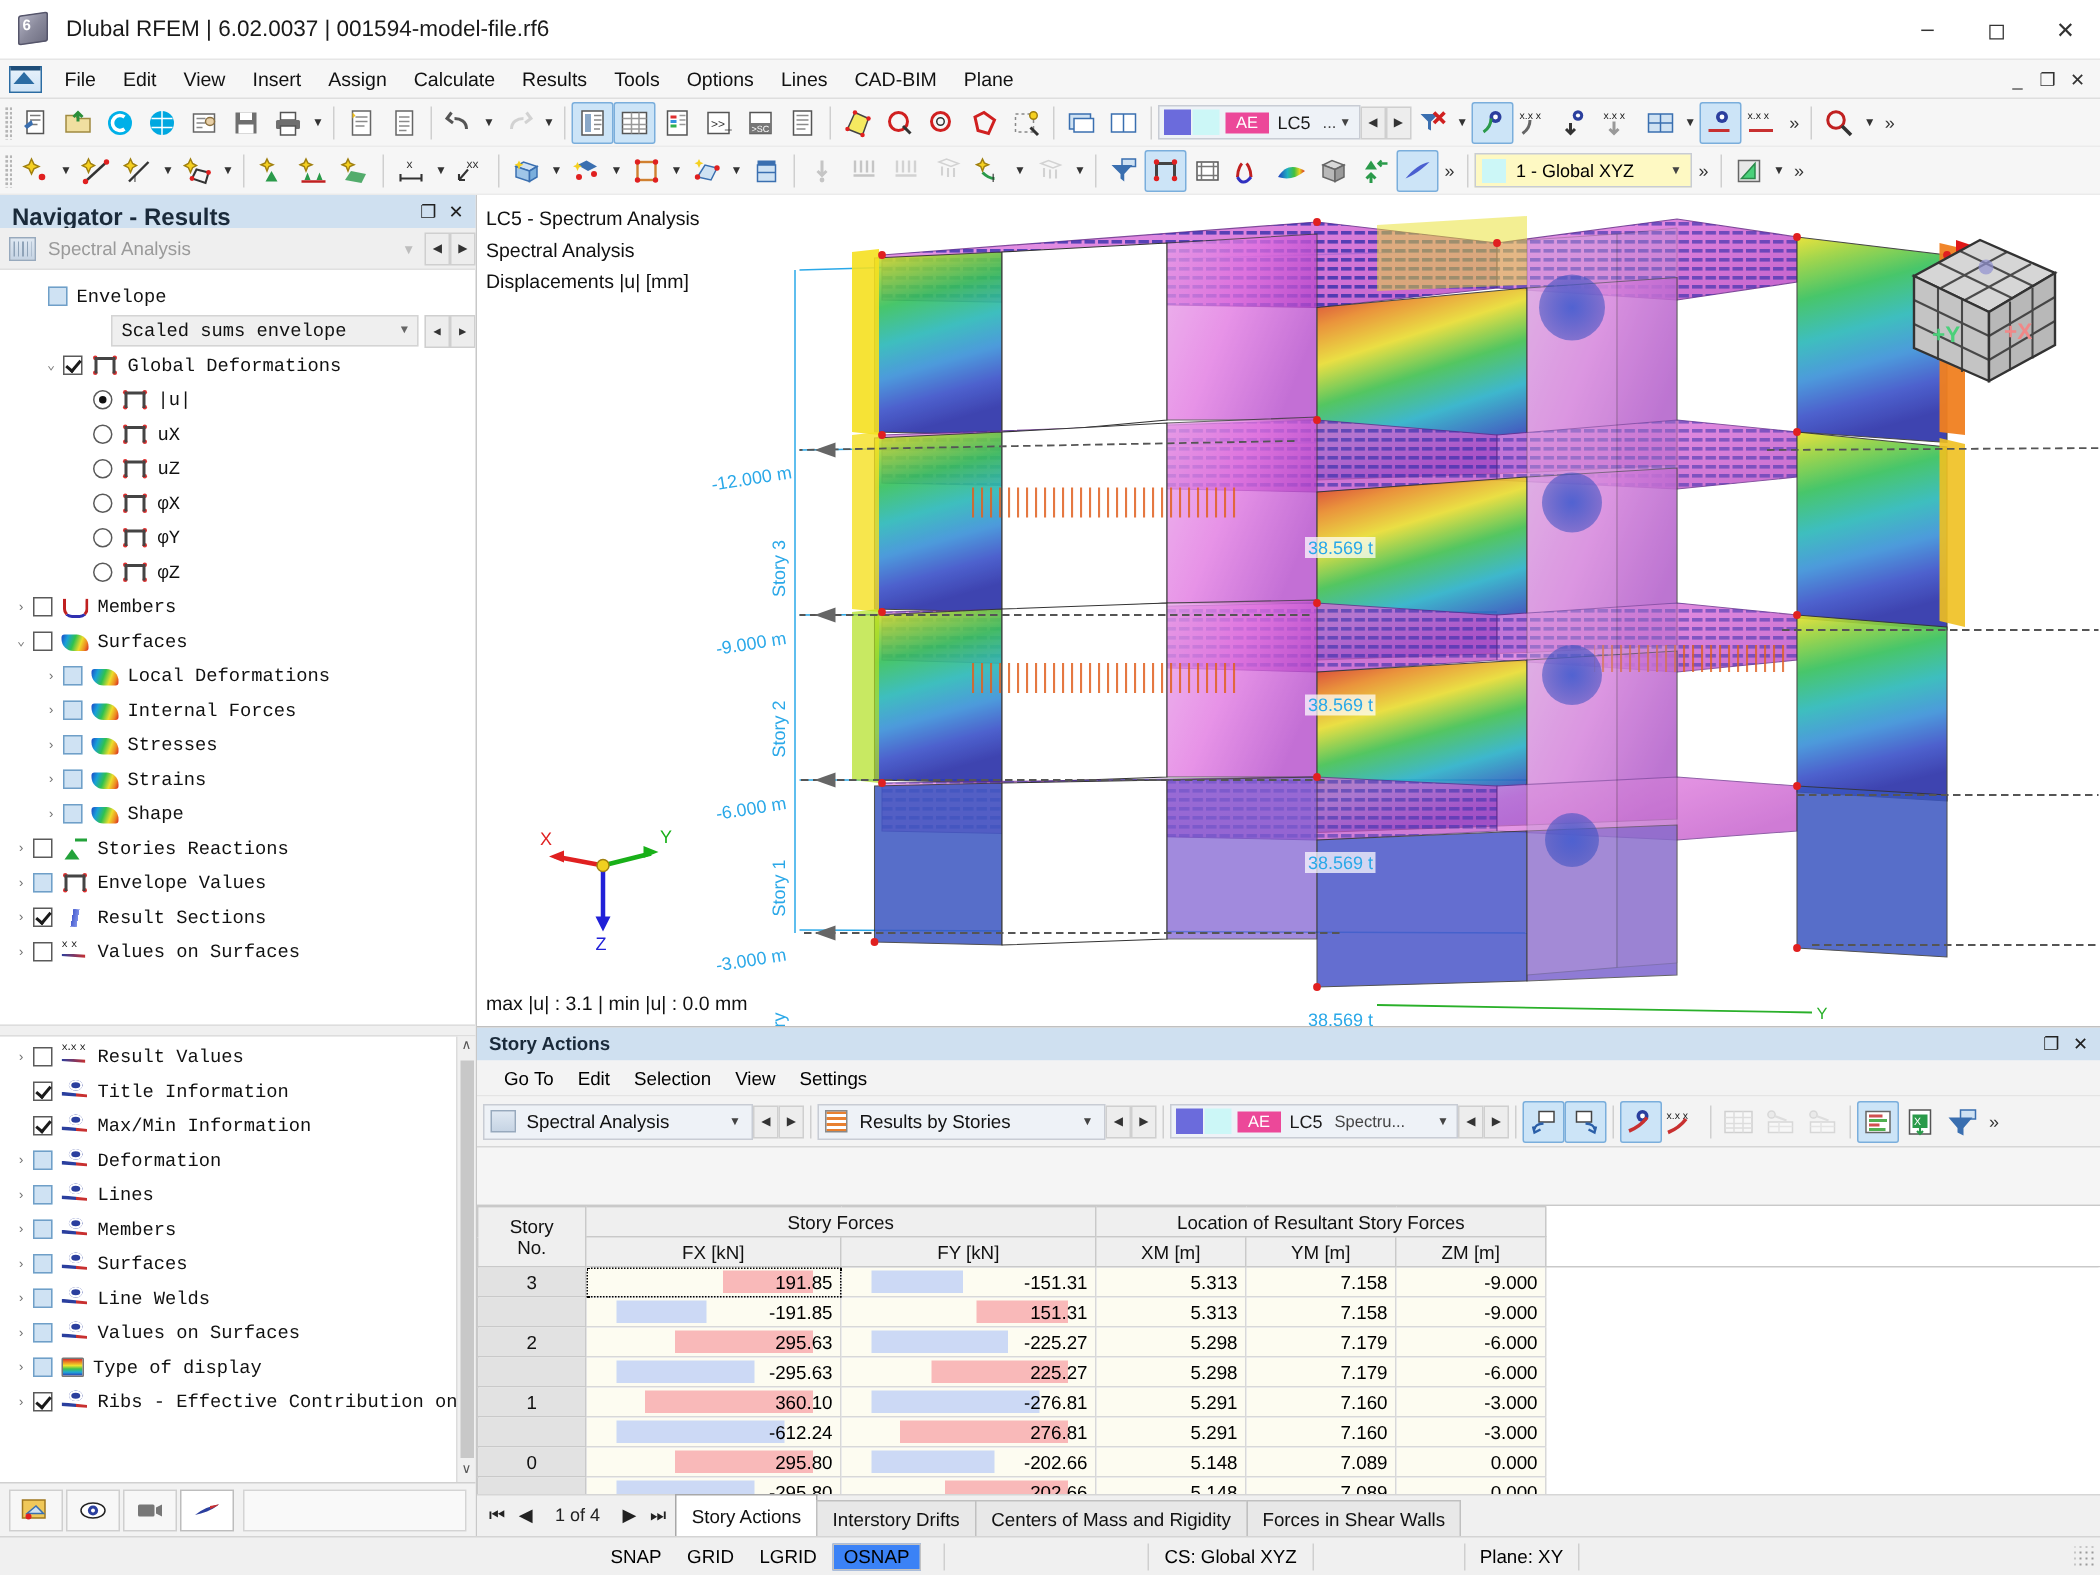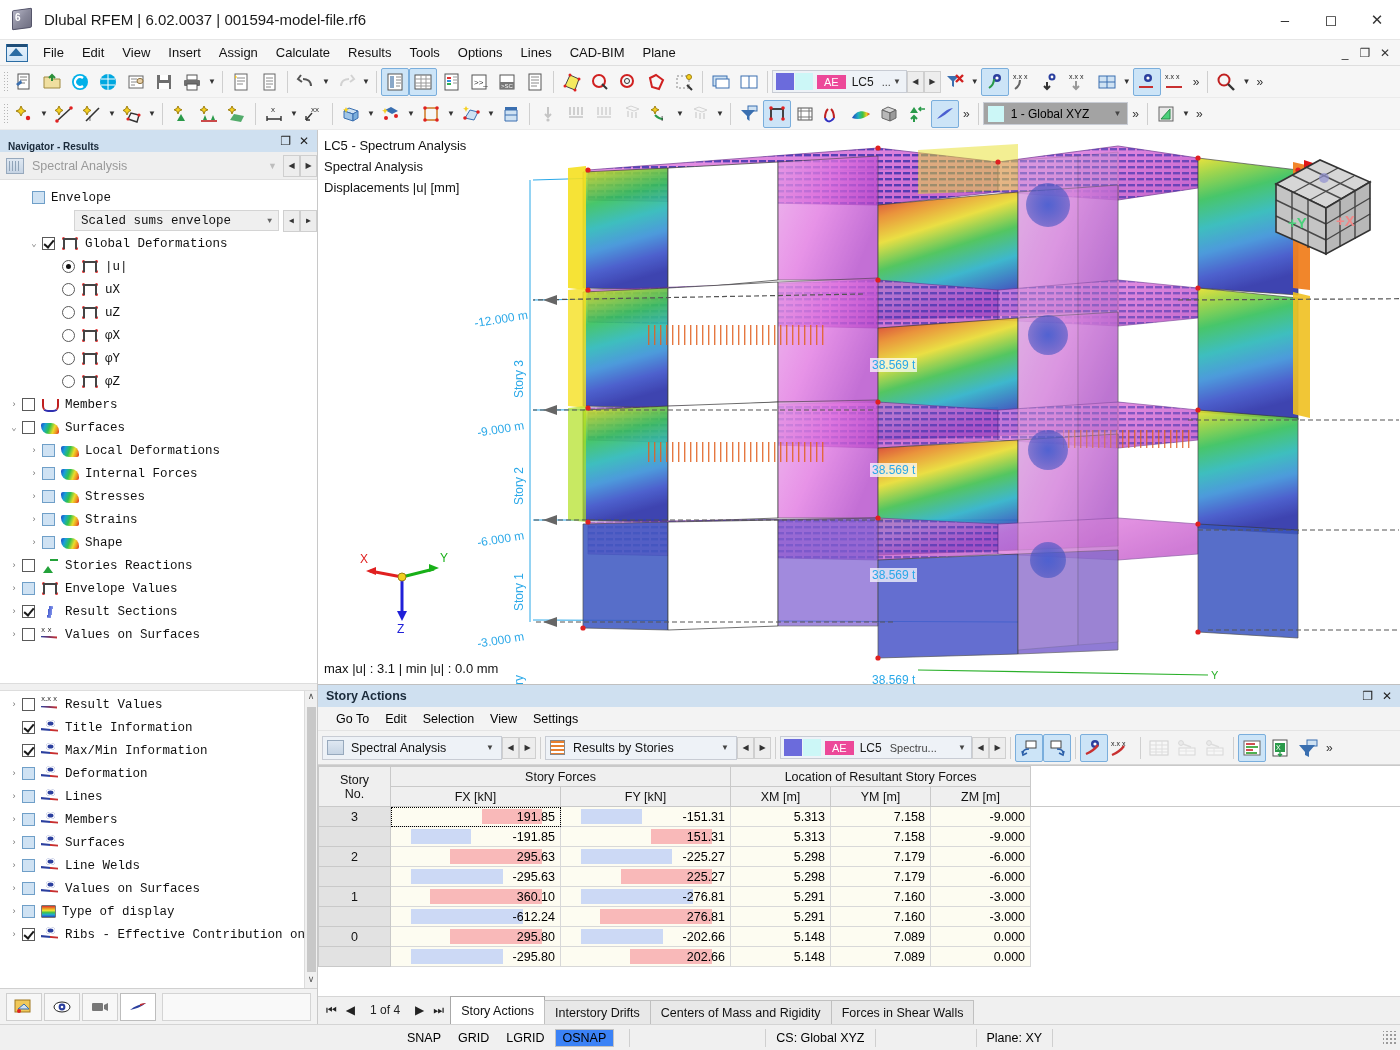--- a/index.html
+++ b/index.html
@@ -53,32 +53,32 @@
   .chev { font-size:12px;color:#333;padding:0 4px;flex:none; }
 
   .lcsel { display:flex; align-items:center; height:23px; background:#eef2f7; border:1px solid #c8ccd4; flex:none; }
   .lcsel .sw1 { width:18px;height:17px;background:#6b6bdc;margin:0 1px 0 3px; }
   .lcsel .sw2 { width:18px;height:17px;background:#ccf7f7;margin-right:4px; }
   .lcsel .ae { background:#ec4899; color:#fff; font-size:11px; padding:1px 7px; margin-right:6px; }
   .lcsel .lc { font-size:12px; margin-right:8px; color:#1a1a1a; }
   .lcsel .dots { font-size:11px;color:#444;margin-right:2px; }
   .lcsel .dd { font-size:8px; color:#444; padding-right:5px; }
 
-  .cssel { display:flex;align-items:center;height:23px;background:#a3a3a3;border:1px solid #c8ccd4;flex:none;padding-left:4px; }
+  .cssel { display:flex;align-items:center;height:23px;background:#fef9c3;border:1px solid #c8ccd4;flex:none;padding-left:4px; }
   .cssel .sw { width:16px;height:16px;background:#ccf7f7;margin-right:7px; }
   .cssel .txt { font-size:12px;margin-right:24px; }
   .cssel .dd { font-size:8px;color:#444;padding-right:6px; }
 
   
   .body { flex:1; display:flex; min-height:0; background:#f0f0f0; }
 
   
   .nav { width:318px; flex:none; display:flex; flex-direction:column; background:#fff; border-right:1px solid #c8c8c8; }
   .nav-head { height:22px; background:#cfe0f0; display:flex; align-items:center; padding:0 4px 0 8px; flex:none; }
-  .nav-head .t { font-weight:bold; font-size:10px; color:#1a2a3a;margin-top:10px; }
+  .nav-head .t { font-weight:bold; font-size:16px; color:#1a2a3a;margin-top:10px; }
   .nav-head .btns { margin-left:auto; display:flex; gap:8px; padding-right:4px; }
   .nav-head .btns span { font-size:12px; color:#222; }
   .nav-combo { height:28px; display:flex; align-items:center; background:#efefef; border-bottom:1px solid #e0e0e0; padding-left:6px; flex:none; }
   .nav-combo .ic { width:18px;height:16px;background:linear-gradient(#dfe8f2,#c6d4e4);border:1px solid #97a9bd;margin-right:8px;flex:none;position:relative;}
   .nav-combo .ic:after{content:"";position:absolute;inset:2px;background:repeating-linear-gradient(90deg,#8fa3b8 0 1px,transparent 1px 3px);}
   .nav-combo .txt { color:#9a9a9a; font-size:12.5px; flex:1; }
   .nav-combo .dd { color:#bdbdbd; font-size:9px; margin-right:6px; }
 
   .tree { flex:1; overflow:hidden; padding-top:6px; position:relative;font-family:Liberation Mono, monospace; }
   .trow { height:23px; display:flex; align-items:center; padding-left:4px; font-size:12.5px; color:#111; white-space:nowrap; }
@@ -137,21 +137,21 @@
   .sa-head .t { font-weight:bold; font-size:12.5px; color:#1a2a3a; }
   .sa-head .btns { margin-left:auto; display:flex; gap:9px; padding-right:4px; font-size:12px; color:#222; }
   .sa-menu { height:24px; background:#f3f3f3; display:flex; align-items:center; padding-left:10px; border-bottom:1px solid #e4e4e4; flex:none; }
   .sa-menu .mi { font-size:12.5px; padding:2px 8px; }
   .sa-tb { height:34px; background:#f3f3f3; display:flex; align-items:center; border-bottom:1px solid #d6d6d6; flex:none; padding-left:4px; }
   .sa-combo { display:flex; align-items:center; height:24px; background:#eef2f7; border:1px solid #c8ccd4; flex:none; padding-left:4px; }
   .sa-combo .txt { font-size:12.5px; color:#111; }
   .sa-combo .dd { font-size:8px; color:#444; padding:0 7px 0 10px; }
 
   
-  .tblwrap { flex:1; overflow:hidden; background:#fff; border-top:1px solid #c9c9c9; }
+  .tblwrap { flex:1; overflow:hidden; background:#fff; border-top:1px solid #c9c9c9;margin-top:38px; }
   table.grid { border-collapse:collapse; width:100%; table-layout:fixed; font-size:12.5px; }
   table.grid th { background:#efefef; border:1px solid #c9c9c9; font-weight:normal; color:#111; height:20px; padding:0 3px; }
   table.grid td { border:1px solid #d8d8d8; height:20px; padding:0 5px; text-align:right; position:relative; background:#fdfcf1; }
   table.grid td.story { background:#e2e2e2; text-align:center; color:#111; border-color:#c9c9c9; }
   table.grid td.empty { background:#ffffff; border:1px solid #ffffff; }
   .bar { position:absolute; top:2px; bottom:2px; }
   .bar.pos { background:#f9b9b9; }
   .bar.neg { background:#ccd9f5; }
   .cellval { position:relative; z-index:2; }
   td.selected { outline:1px dotted #000; outline-offset:-1px; }

